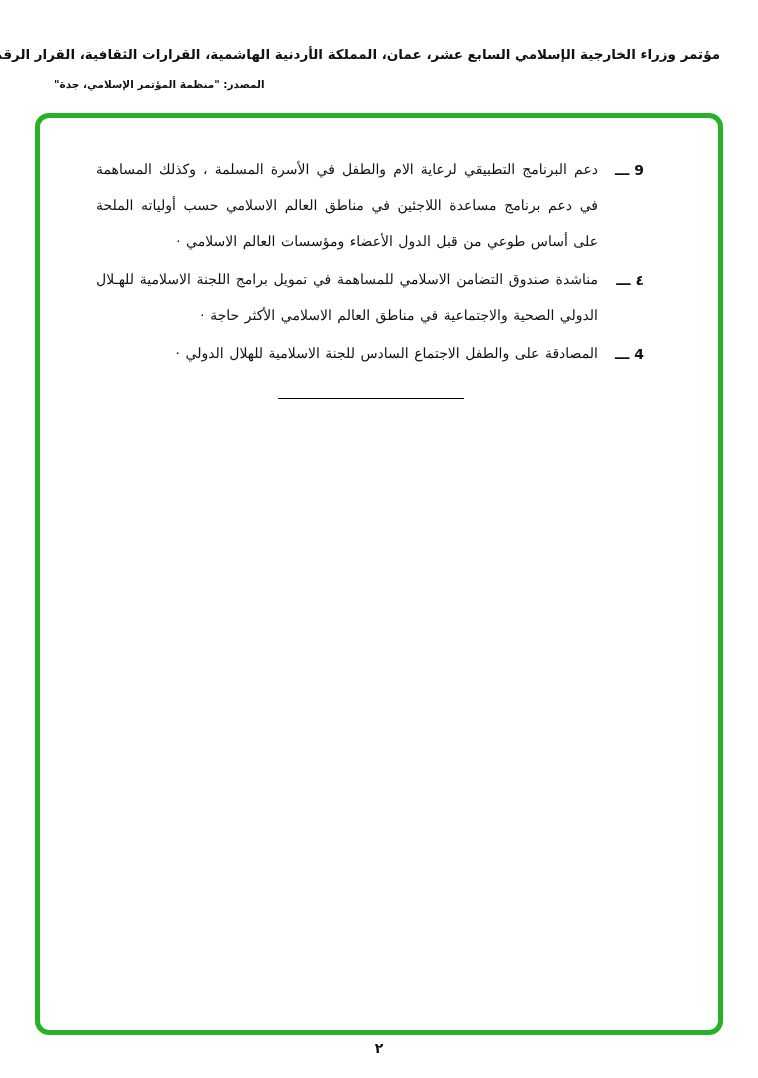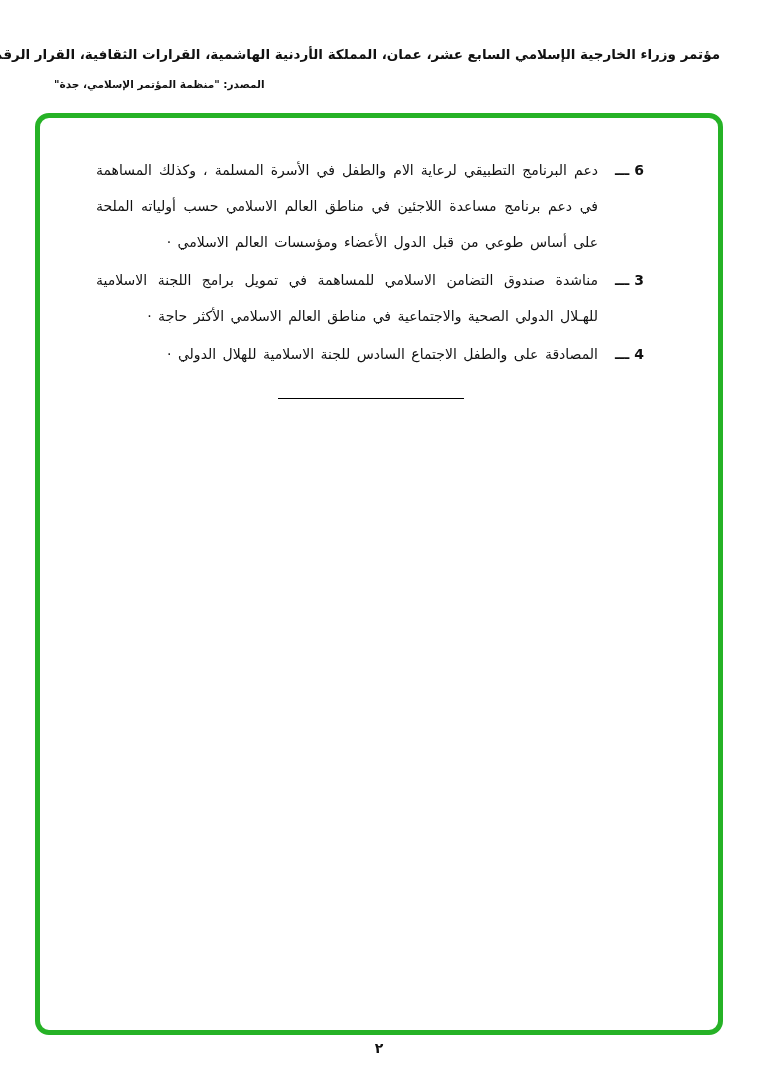--- a/index.html
+++ b/index.html
@@ -65,20 +65,21 @@
   .item-marker {
     flex: 0 0 46px;
     font-weight: bold;
     white-space: nowrap;
   }
   .item-text {
     flex: 1 1 auto;
     text-align: justify;
     text-justify: inter-word;
     word-spacing: 2px;
+    font-family: Liberation Serif, serif;
   }
   .divider {
     position: absolute;
     top: 280px;
     left: 238px;
     width: 186px;
     border-top: 1.6px solid #000000;
   }
   .page-number {
     position: absolute;
@@ -97,26 +98,26 @@
 <div class="page">
 
   <div class="header-title">مؤتمر وزراء الخارجية الإسلامي السابع عشر، عمان، المملكة الأردنية الهاشمية، القرارات الثقافية، القرار الرقم ١٧/١٥-ث</div>
 
   <div class="source-line">المصدر:  "منظمة المؤتمر الإسلامي، جدة"</div>
 
   <div class="green-box">
     <div class="doc-content">
 
       <div class="doc-item">
-        <span class="item-marker">6 ـــ</span>
+        <span class="item-marker">9 ـــ</span>
         <span class="item-text">دعم البرنامج التطبيقي لرعاية الام والطفل في الأسرة المسلمة ،  وكذلك المساهمة في دعم برنامج مساعدة اللاجئين في مناطق العالم الاسلامي حسب أولياته الملحة على أساس طوعي من قبل الدول الأعضاء ومؤسسات العالم الاسلامي ·</span>
       </div>
 
       <div class="doc-item">
-        <span class="item-marker">3 ـــ</span>
+        <span class="item-marker">٤ ـــ</span>
         <span class="item-text">مناشدة صندوق التضامن الاسلامي للمساهمة في تمويل برامج اللجنة الاسلامية للهـلال الدولي الصحية والاجتماعية في مناطق العالم الاسلامي الأكثر حاجة ·</span>
       </div>
 
       <div class="doc-item">
         <span class="item-marker">4 ـــ</span>
         <span class="item-text">المصادقة على والطفل الاجتماع السادس للجنة الاسلامية للهلال الدولي ·</span>
       </div>
 
     </div>
 

